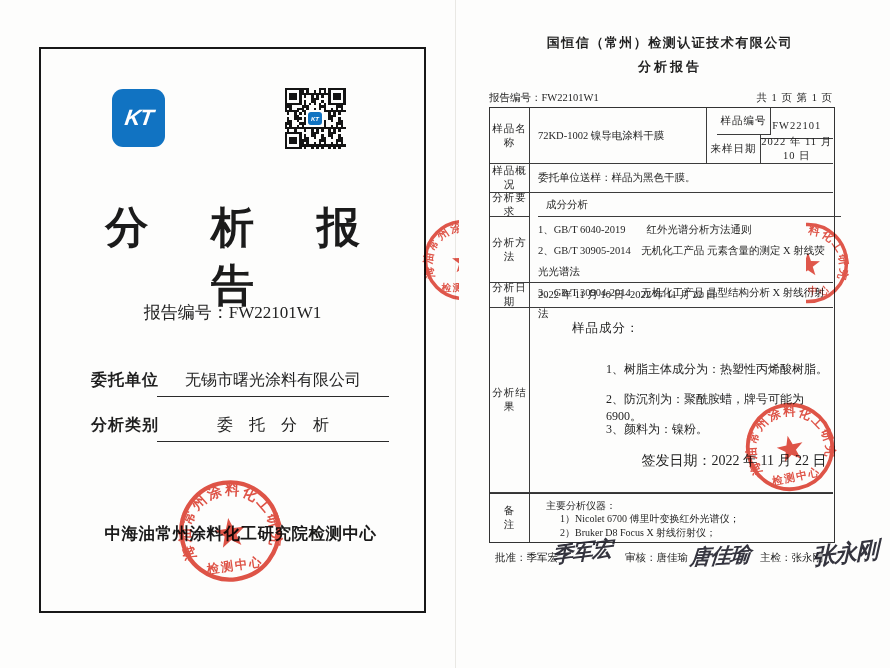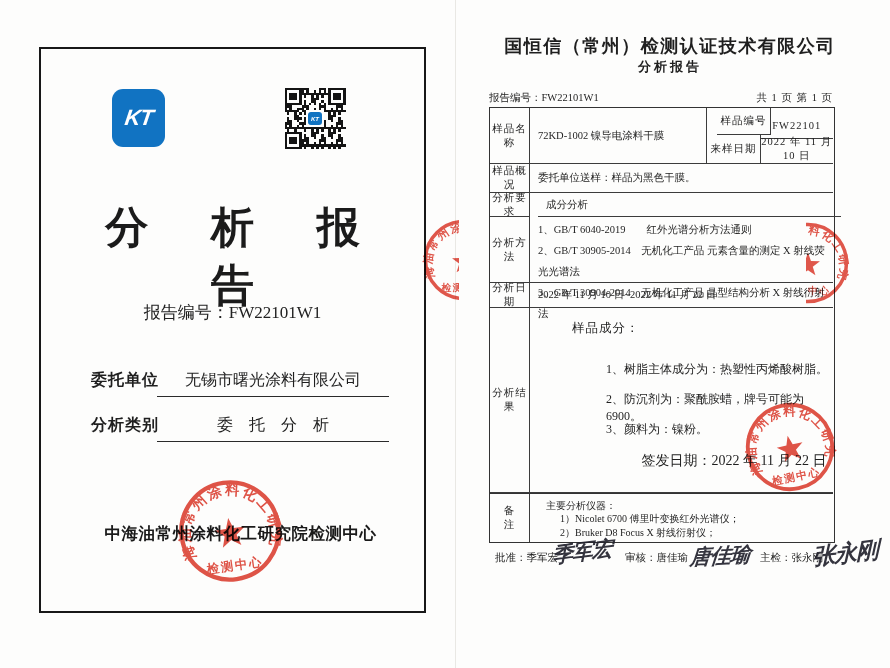--- a/index.html
+++ b/index.html
@@ -50,21 +50,21 @@
     position:absolute;left:66px;top:0;width:232px;height:26px;border-bottom:1.8px solid #2a2a2a;
     text-align:center;font-size:16px;padding-top:3px;
   }
   .cover-footer{
     position:absolute;left:8px;top:474px;width:100%;text-align:center;
     font-family:"Liberation Sans","DejaVu Sans",sans-serif;
     font-size:16.5px;font-weight:700;letter-spacing:0.5px;color:#1a1a1a;
   }
 
   
-  .rp-company{position:absolute;left:470px;top:34px;width:400px;text-align:center;font-size:18px;font-weight:600;letter-spacing:1.5px;}
+  .rp-company{position:absolute;left:470px;top:34px;width:400px;text-align:center;font-size:13px;font-weight:600;letter-spacing:1.5px;}
   .rp-doctitle{position:absolute;left:470px;top:58px;width:400px;text-align:center;font-size:13px;font-weight:600;letter-spacing:3px;}
   .rp-repline{position:absolute;left:489px;top:91px;width:346px;font-size:10.5px;}
   .rp-repno{position:absolute;left:0;top:0;}
   .rp-pageinfo{position:absolute;right:2px;top:0;letter-spacing:1px;}
 
   .rtable{position:absolute;left:489px;top:107px;width:346px;height:436px;border:1.8px solid #333;box-sizing:border-box;}
   .cell{position:absolute;box-sizing:border-box;border-right:1px solid #3c3c3c;border-bottom:1px solid #3c3c3c;
         font-size:10.5px;display:flex;align-items:center;}
   .cell.lab{justify-content:center;text-align:center;letter-spacing:1px;}
   .cell.val{padding-left:8px;}

